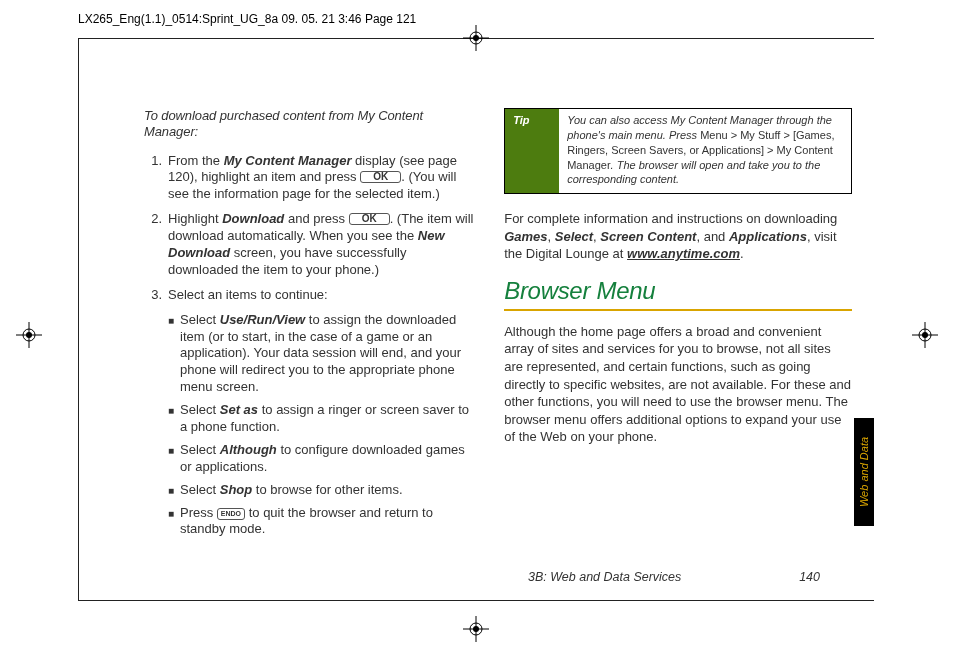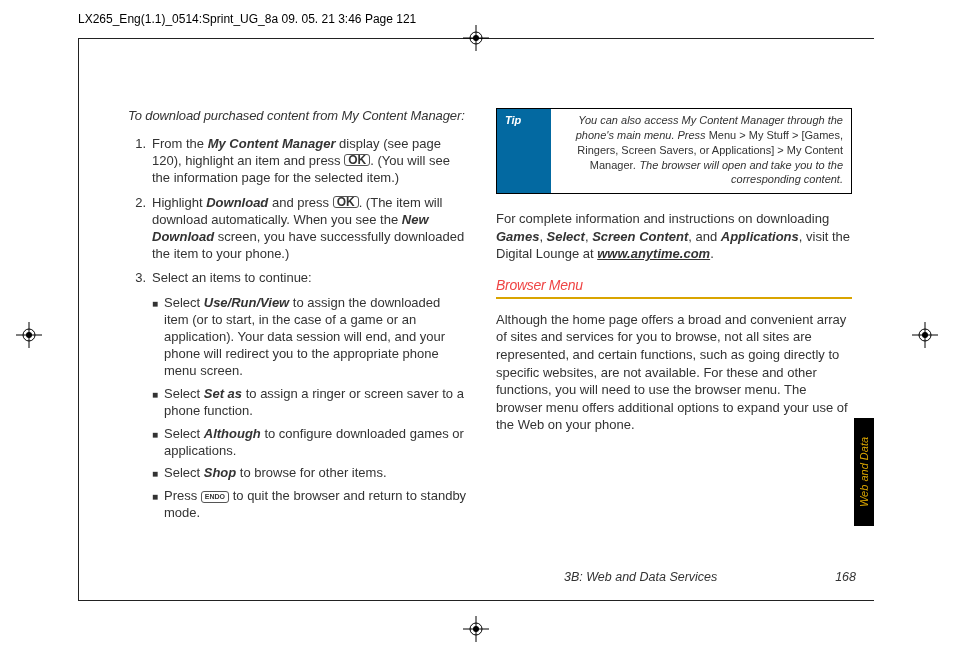--- a/index.html
+++ b/index.html
@@ -51,21 +51,21 @@
   .reg-left { top: 322px; left: 16px; }
   .reg-right { top: 322px; left: 912px; }
   .content {
     position: absolute;
     top: 108px;
     left: 128px;
     width: 724px;
     display: flex;
     gap: 28px;
   }
-  .col-left { width: 340px; }
+  .col-left { width: 340px; margin-left: 16px; }
   .col-right { width: 356px; }
   .intro {
     font-style: italic;
     margin-bottom: 12px;
     line-height: 1.25;
     letter-spacing: -0.1px;
   }
   .ol-item {
     display: flex;
     margin-bottom: 8px;
@@ -90,22 +90,22 @@
     font-size: 10px;
     padding-top: 2px;
   }
   .ul-body { flex: 1; }
   .bi { font-style: italic; font-weight: bold; }
   .i { font-style: italic; }
   .ok-key {
     display: inline-block;
     border: 1px solid #555;
     border-radius: 3px;
-    font-size: 12px;
-    padding: 0 3px;
+    font-size: 10px;
+    padding: 0 12px;
     line-height: 10px;
     vertical-align: 1px;
     font-weight: bold;
   }
   .end-key {
     display: inline-block;
     border: 1px solid #555;
     border-radius: 3px;
     font-size: 7px;
     padding: 0 3px;
@@ -114,53 +114,52 @@
     font-weight: bold;
   }
   .tip-box {
     border: 1px solid #000;
     display: flex;
     font-size: 11px;
     line-height: 1.35;
     margin-bottom: 16px;
   }
   .tip-label {
-    background: #0369a1;
+    background: #4d7c0f;
     color: #fff;
     font-style: italic;
     font-weight: bold;
     padding: 4px 8px;
     width: 54px;
     flex-shrink: 0;
   }
   .tip-body {
     padding: 4px 8px 6px 8px;
     flex: 1;
-    text-align: right;
   }
   .para { line-height: 1.35; margin-bottom: 14px; }
   .u { text-decoration: underline; }
   .section-title {
-    font-size: 14px;
-    font-style: italic;
-    color: #ef4444;
+    font-size: 24px;
+    font-style: italic;
+    color: #15803d;
     border-bottom: 2px solid #d9a400;
     padding-bottom: 4px;
     margin-bottom: 12px;
     letter-spacing: -0.3px;
   }
   .sub-title {
     font-size: 14.5px;
     margin-bottom: 6px;
     letter-spacing: -0.2px;
   }
   .footer-line {
     position: absolute;
     top: 570px;
-    left: 564px;
+    left: 528px;
     width: 292px;
     font-style: italic;
     font-size: 12.5px;
     display: flex;
     justify-content: space-between;
   }
   .side-tab {
     position: absolute;
     top: 418px;
     left: 854px;
@@ -280,18 +279,18 @@
     <div class="section-title">Browser Menu</div>
 
     <div class="para">Although the home page offers a broad and convenient array of sites and services for you to browse, not all sites are represented, and certain functions, such as going directly to specific websites, are not available. For these and other functions, you will need to use the browser menu. The browser menu offers additional options to expand your use of the Web on your phone.</div>
 
 
   </div>
 </div>
 
 <div class="footer-line">
   <span>3B: Web and Data Services</span>
-  <span>168</span>
+  <span>140</span>
 </div>
 
 <div class="side-tab">
   <span>Web and Data</span>
 </div>
 
 </body></html>

